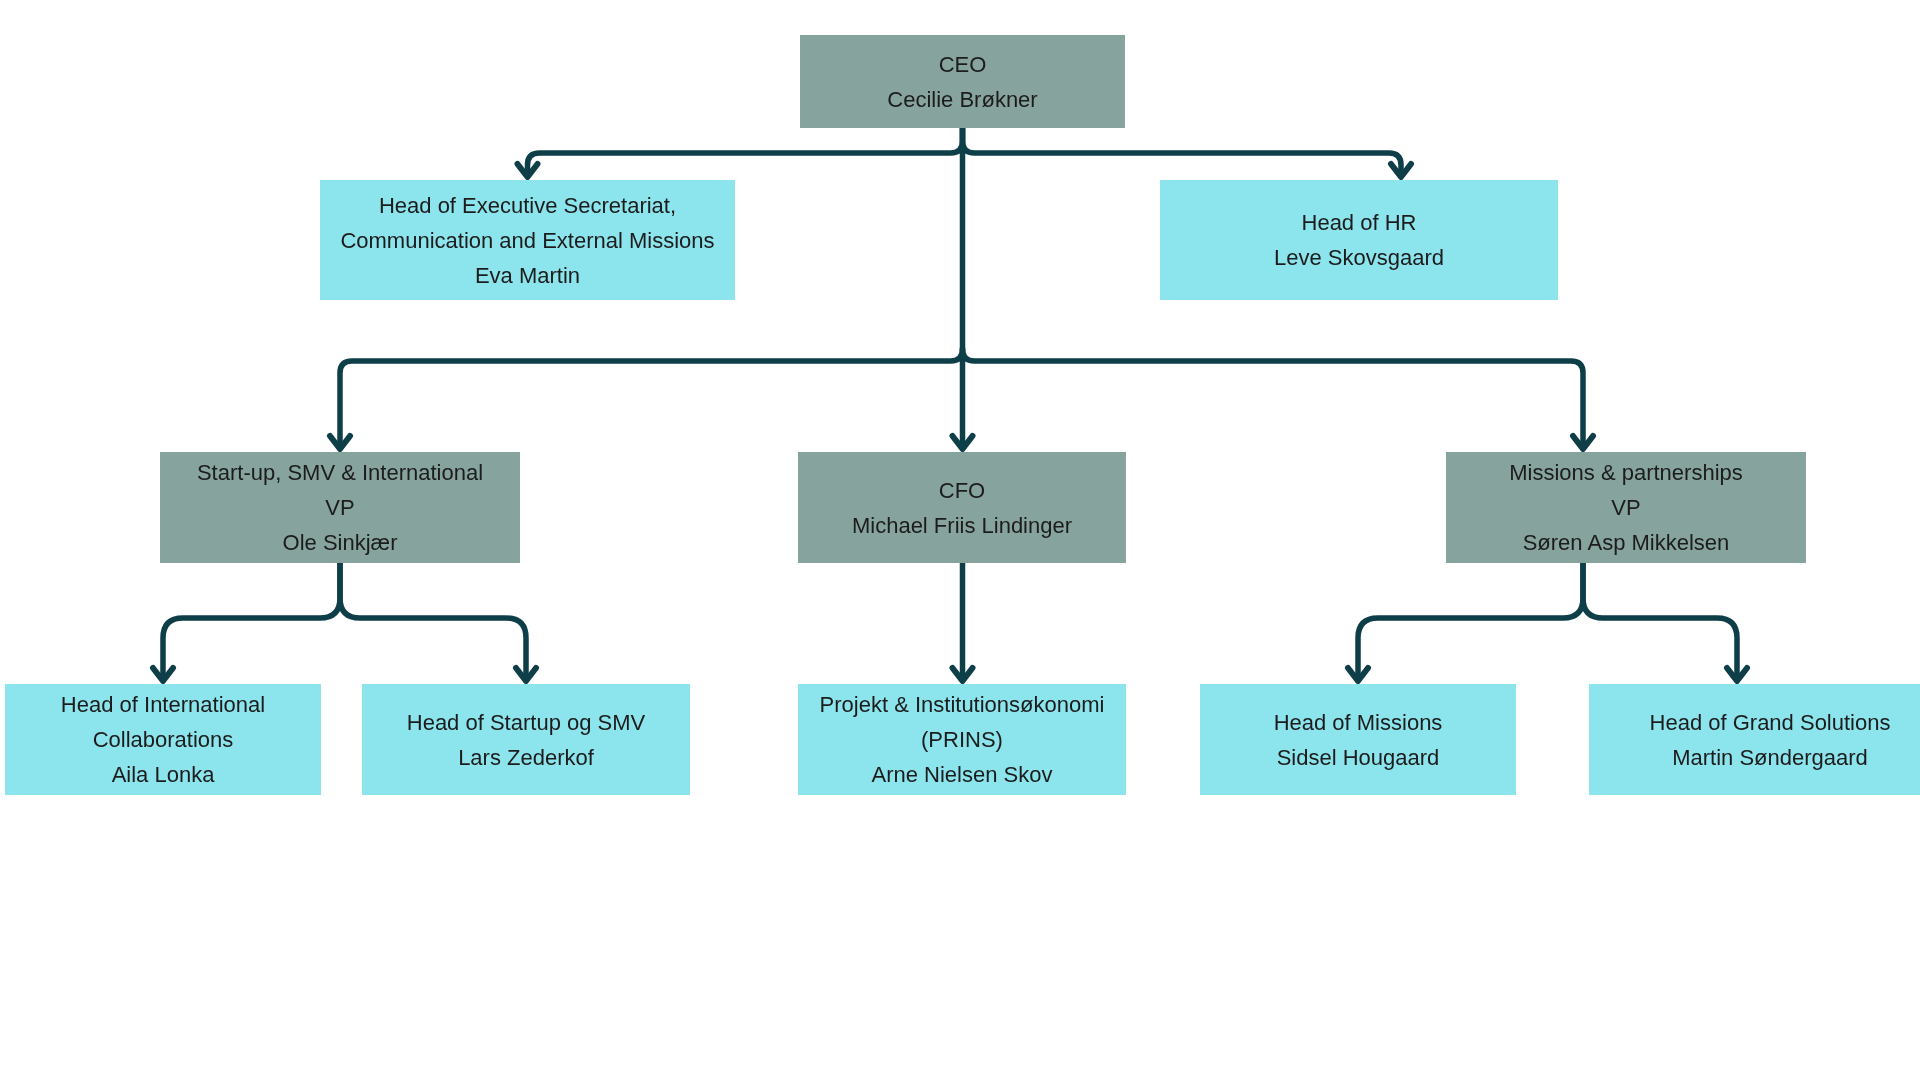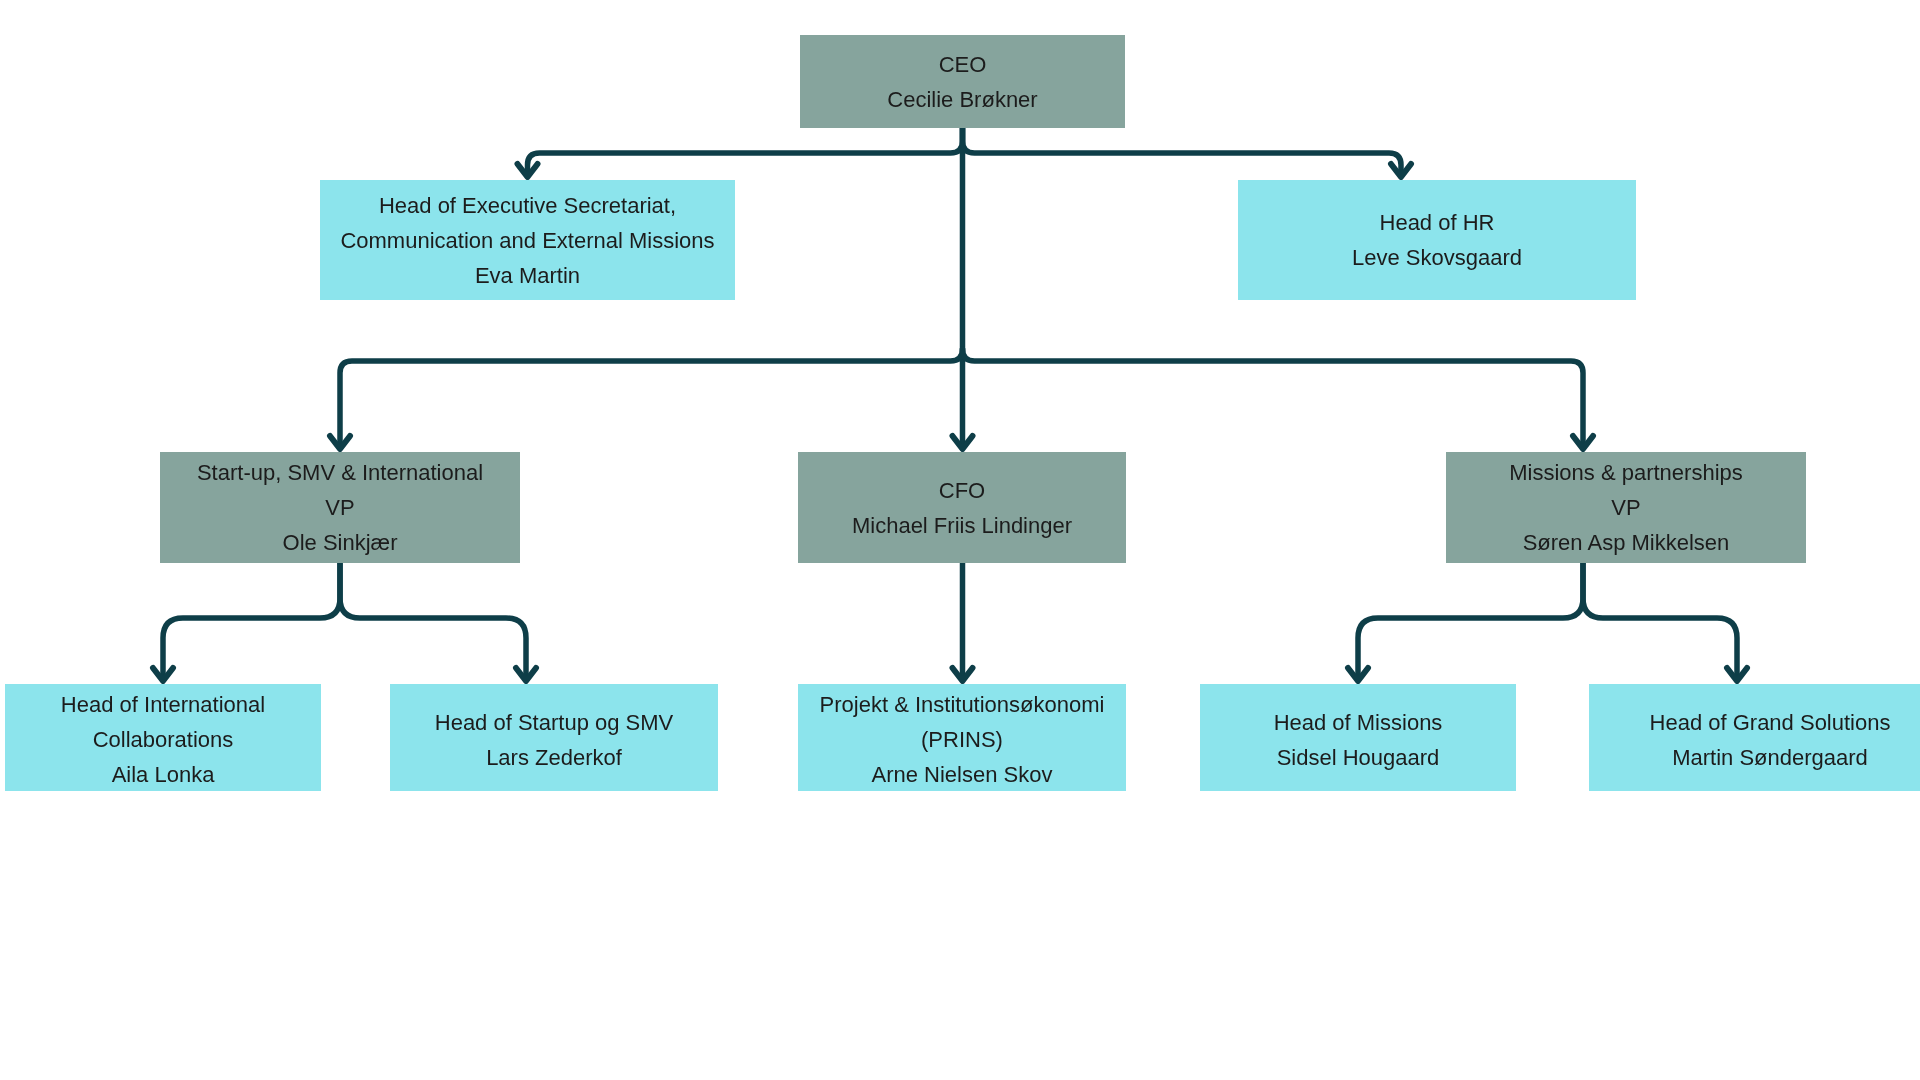--- a/index.html
+++ b/index.html
@@ -5,21 +5,21 @@
 <style>
   html, body {
     margin: 0;
     padding: 0;
     background: #ffffff;
     font-family: "Liberation Sans", "DejaVu Sans", sans-serif;
   }
   .canvas {
     position: relative;
     width: 1920px;
-    height: 791px;
+    height: 1080px;
     background: var(--background, #ffffff);
     overflow: hidden;
   }
   .connectors {
     position: absolute;
     left: 0;
     top: 0;
     width: 1920px;
     height: 1080px;
     pointer-events: none;
@@ -88,21 +88,21 @@
     <span class="line-text">CEO</span>
     <span class="line-text">Cecilie Brøkner</span>
   </div>
 
   <div class="node staff" style="left:320px; top:180px; width:415px; height:120px;">
     <span class="line-text">Head of Executive Secretariat,</span>
     <span class="line-text">Communication and External Missions</span>
     <span class="line-text">Eva Martin</span>
   </div>
 
-  <div class="node staff" style="left:1238px; top:180px; width:398px; height:120px;">
+  <div class="node staff" style="left:1160px; top:180px; width:398px; height:120px;">
     <span class="line-text">Head of HR</span>
     <span class="line-text">Leve Skovsgaard</span>
   </div>
 
   <div class="node management" style="left:160px; top:452px; width:360px; height:111px;align-items:center;">
     <span class="line-text">Start-up, SMV &amp; International</span>
     <span class="line-text">VP</span>
     <span class="line-text">Ole Sinkjær</span>
   </div>
 
@@ -116,21 +116,21 @@
     <span class="line-text">VP</span>
     <span class="line-text">Søren Asp Mikkelsen</span>
   </div>
 
   <div class="node staff" style="left:5px; top:684px; width:316px; height:111px;">
     <span class="line-text">Head of International</span>
     <span class="line-text">Collaborations</span>
     <span class="line-text">Aila Lonka</span>
   </div>
 
-  <div class="node staff" style="left:362px; top:684px; width:328px; height:111px;margin-left:28px;">
+  <div class="node staff" style="left:362px; top:684px; width:328px; height:111px;">
     <span class="line-text">Head of Startup og SMV</span>
     <span class="line-text">Lars Zederkof</span>
   </div>
 
   <div class="node staff" style="left:798px; top:684px; width:328px; height:111px;">
     <span class="line-text">Projekt &amp; Institutionsøkonomi</span>
     <span class="line-text">(PRINS)</span>
     <span class="line-text">Arne Nielsen Skov</span>
   </div>
 

